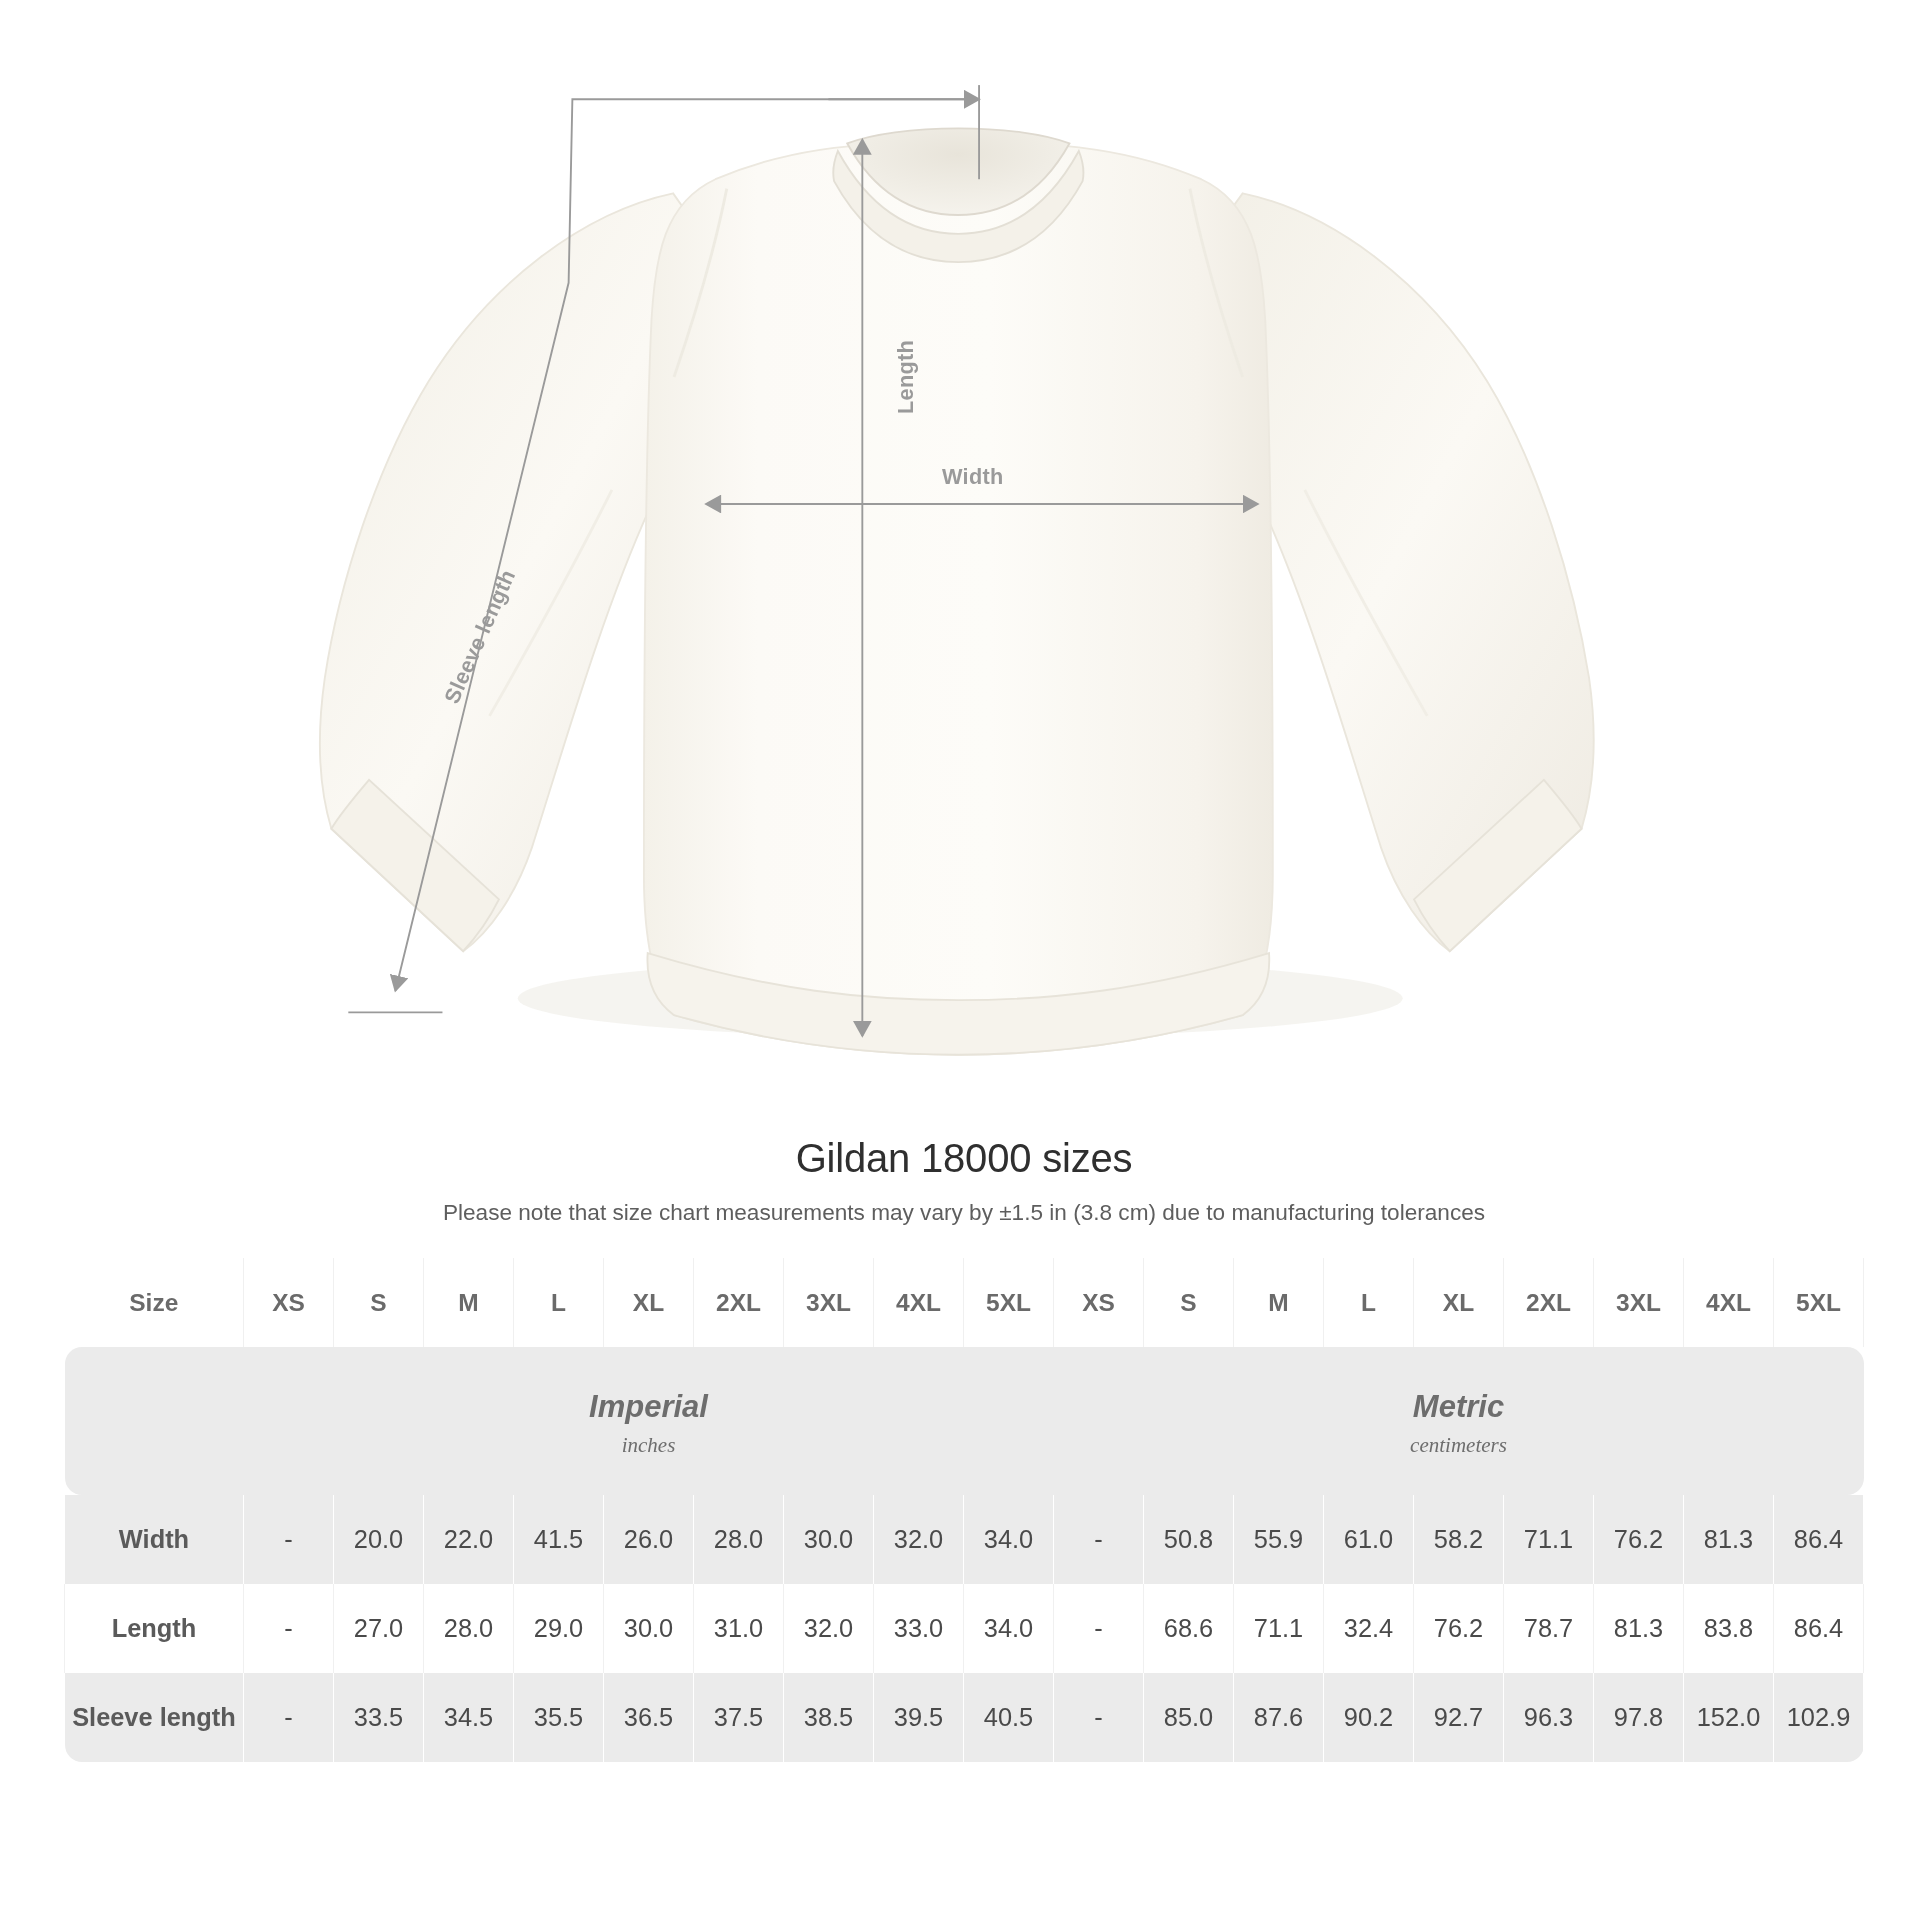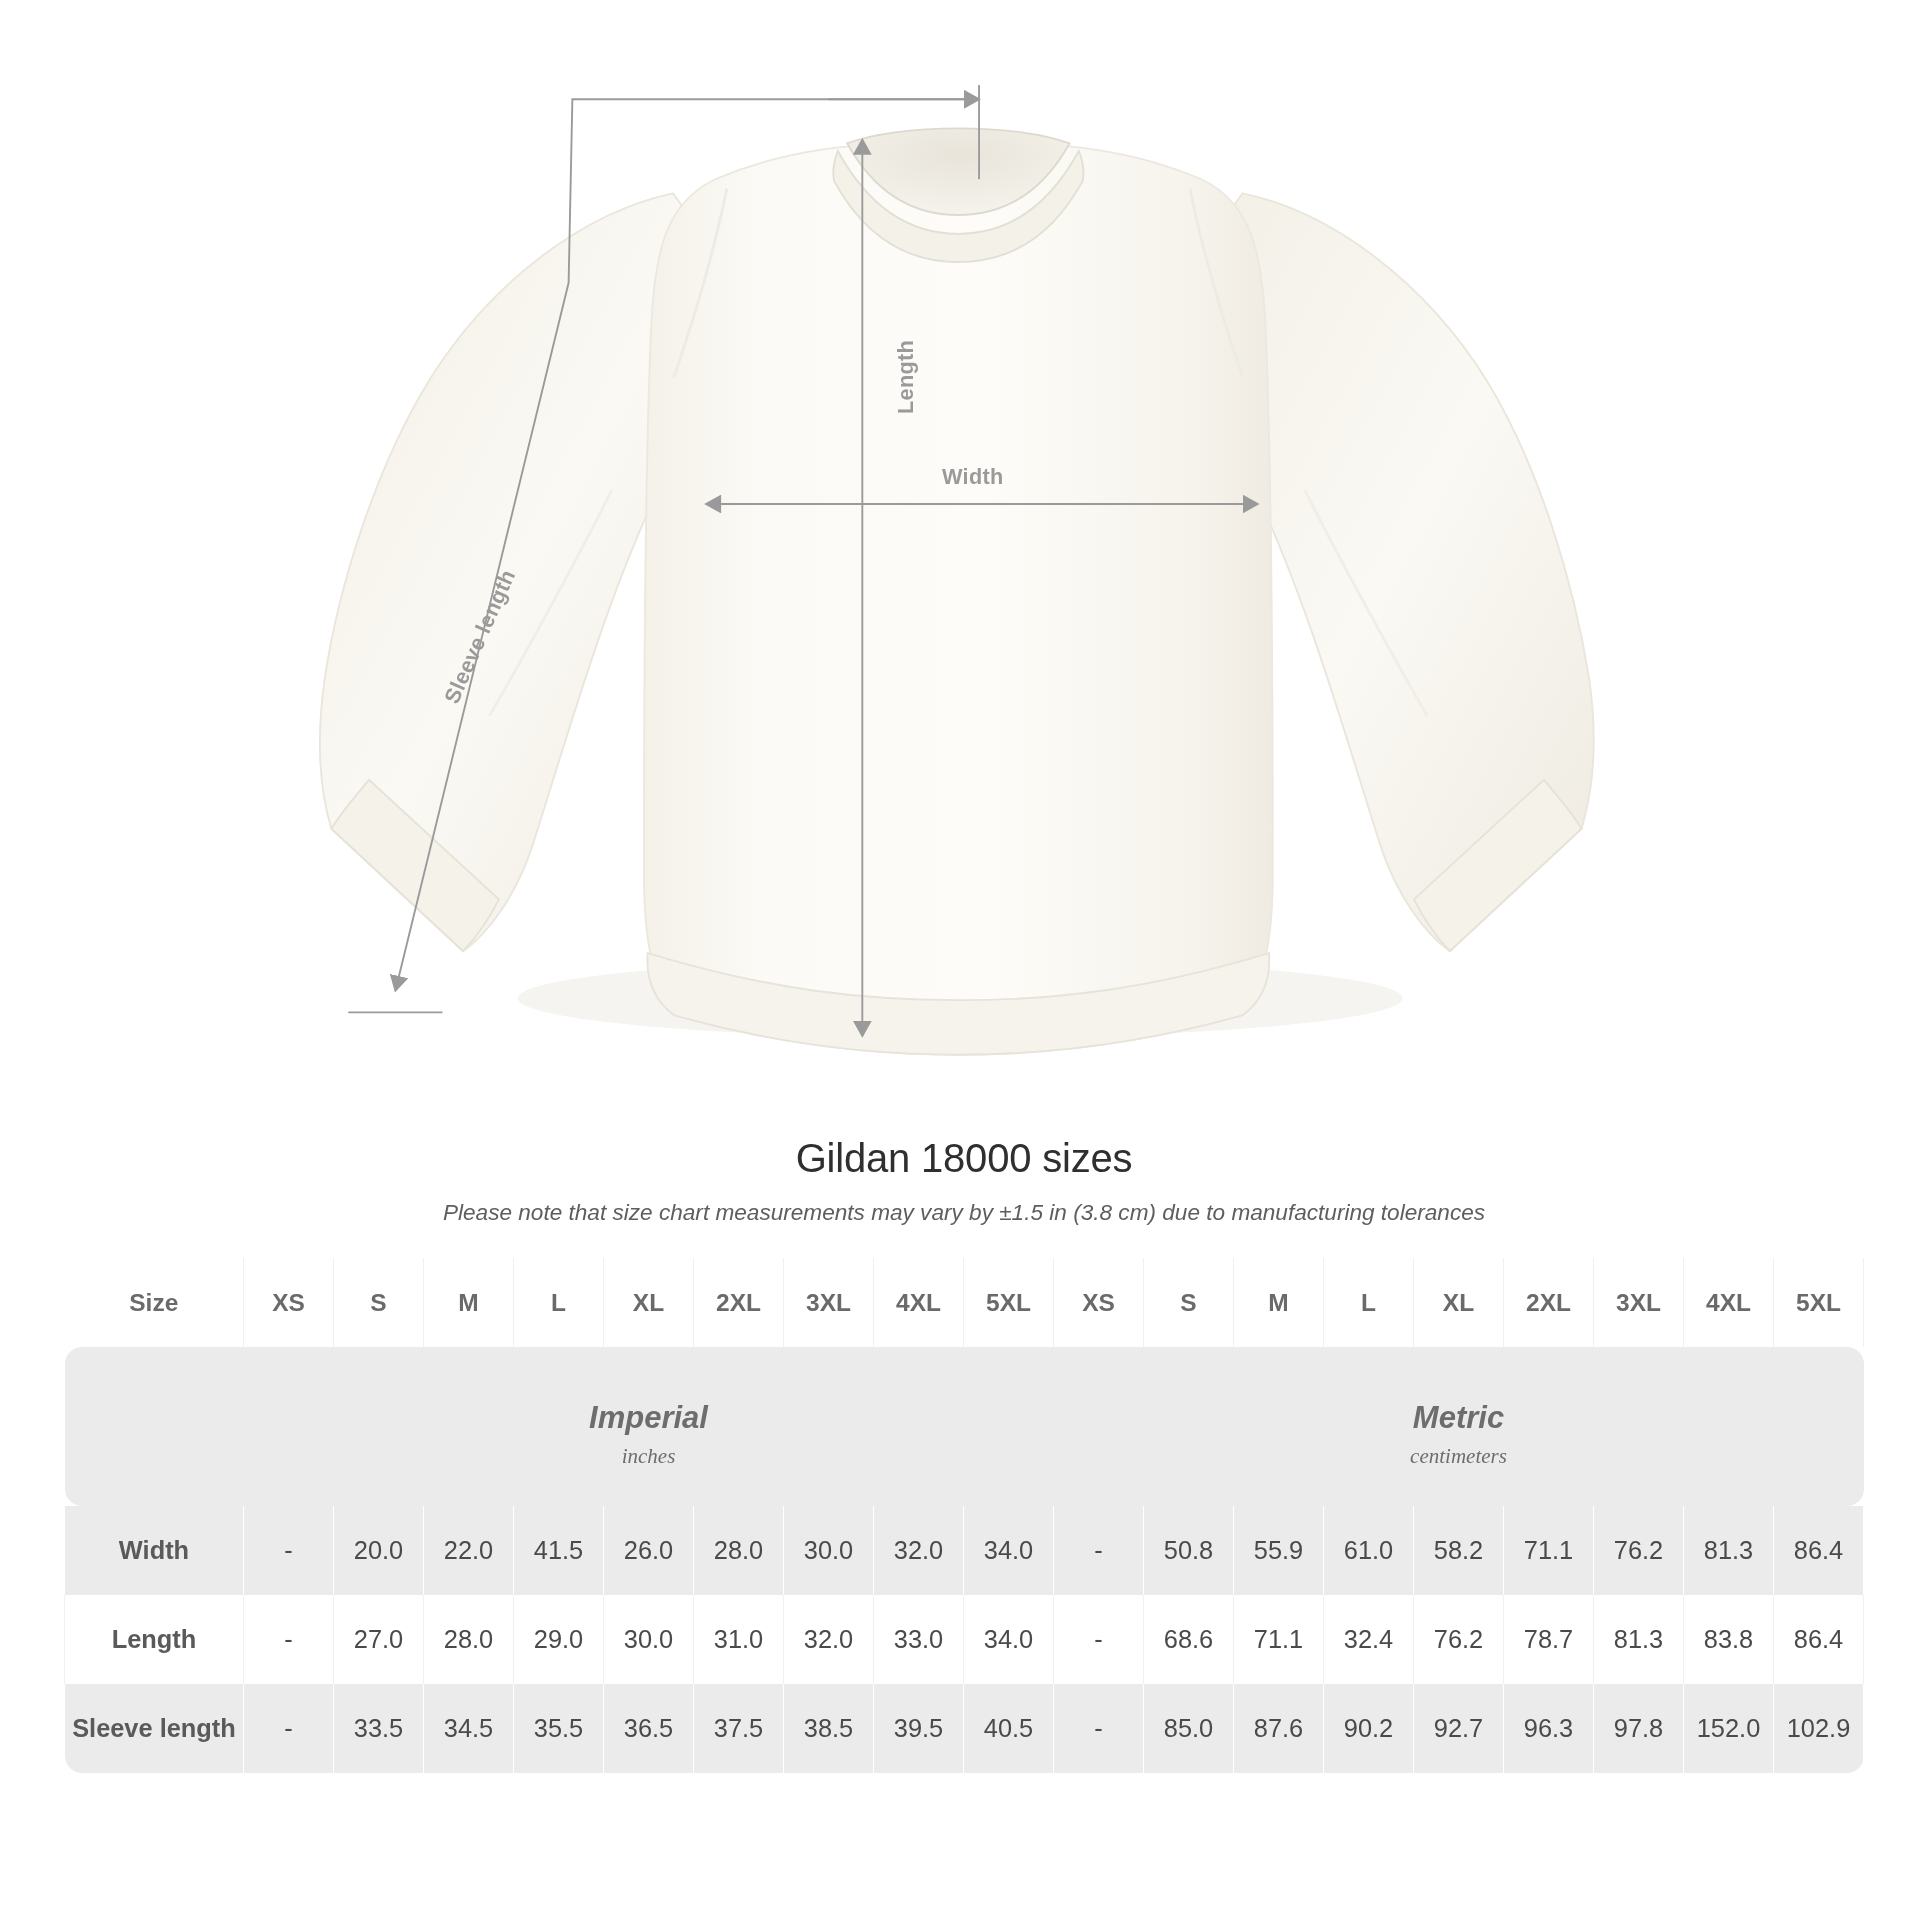--- a/index.html
+++ b/index.html
@@ -57,38 +57,37 @@
     margin-top: 15px;
   }
   .chart-title {
     font-size: 40px;
     font-weight: normal;
     color: #2f2f2f;
     letter-spacing: -0.2px;
   }
   .chart-note {
     font-size: 22.6px;
-    font-style: italic;
     color: #5e5e5e;
     margin-top: 19px;
   }
 
   
   .table-area {
     margin: 32px 64px 0 64px;
     width: 1800px;
   }
   table.size-chart {
     border-collapse: collapse;
     width: 100%;
     table-layout: fixed;
   }
   table.size-chart tr.unit-row td {
     background: #ebebeb;
-    padding: 44px 0 28px 0;
+    padding: 33px 0 28px 0;
     border: none;
   }
   table.size-chart tr.unit-row td:first-child {
     border-top-left-radius: 17px;
   }
   table.size-chart tr.unit-row td:last-child {
     border-top-right-radius: 17px;
   }
   .unit-name {
     font-size: 31px;

